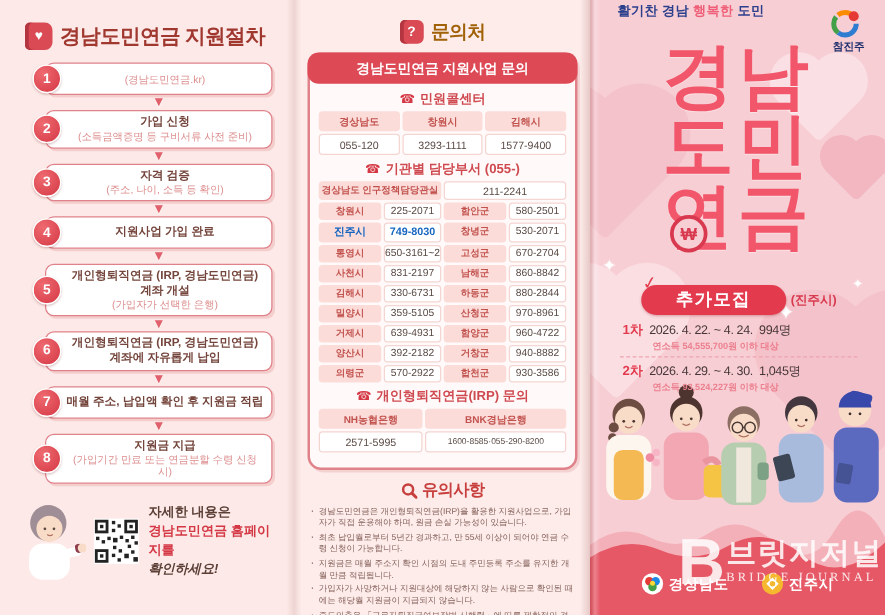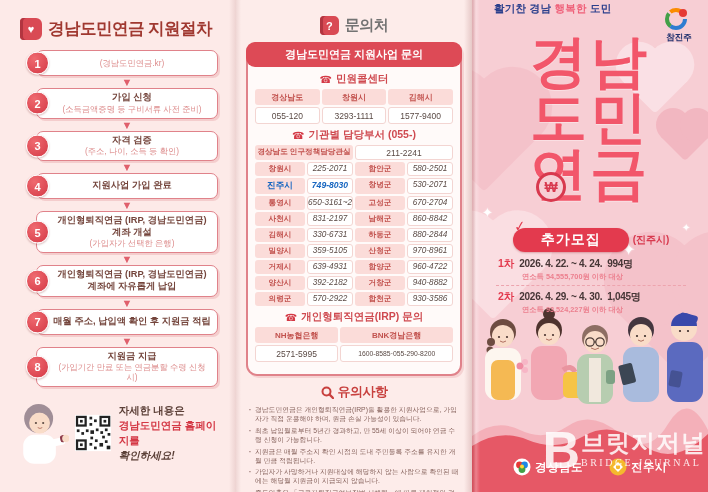--- a/index.html
+++ b/index.html
@@ -27,36 +27,36 @@
   .arrow{color:#e0606c;font-size:11px;line-height:10px;padding:1px 0;text-shadow:0 1px 0 rgba(255,255,255,.6);}
   .lp-footer{display:flex;align-items:center;gap:6px;margin:12px 0 0 2px;}
   .cta{margin-left:2px;}
   .cta1,.cta3{font-size:10.5px;font-weight:bold;color:#5c4038;line-height:1.45;}
   .cta2{font-size:10.5px;font-weight:bold;color:#d43845;line-height:1.45;}
   .cta3{font-style:italic;}
 
   
   .mp-header{display:flex;align-items:center;justify-content:center;gap:6px;margin:6px 0 7px;}
   .book-icon2{width:19px;height:19px;background:#d94a54;border-radius:4px 5px 5px 4px;color:#fff;font-size:11px;font-weight:bold;display:flex;align-items:center;justify-content:center;box-shadow:inset 3px 0 0 #b23540;}
-  .mp-header h2{margin:0;font-size:15px;font-weight:bold;color:#737373;letter-spacing:-0.5px;}
+  .mp-header h2{margin:0;font-size:15px;font-weight:bold;color:#a16207;letter-spacing:-0.5px;}
   .contact-box{border:2px solid #e0828a;border-radius:11px;background:#fffaf9;padding:0 7px 12px;box-shadow:2px 2px 0 rgba(224,130,138,.25);}
   .cb-title{margin:-2px -9px 5px;background:#dd4a56;color:#fff;font-size:11px;font-weight:bold;text-align:center;padding:5px 0;border-radius:9px;}
   .sec-title{display:flex;align-items:center;justify-content:center;gap:4px;color:#cf4a50;font-size:10.5px;font-weight:bold;margin:4px 0 3px;}
   .phone-icon{font-size:10px;color:#d43845;}
   .call-grid,.irp-grid{display:grid;gap:2px;}
   .call-grid{grid-template-columns:1fr 1fr 1fr;}
   .irp-grid{grid-template-columns:1fr 1.35fr;}
   .th{background:#fbdcd9;color:#c2524e;font-size:8px;font-weight:bold;text-align:center;border-radius:3px;padding:2.5px 0;}
   .td{background:#fff;border:1px solid #f3d5d2;color:#5a4a45;font-size:8.5px;text-align:center;border-radius:3px;padding:2.5px 0;}
   .td.small{font-size:6.8px;line-height:1.5;}
   .dept-grid{display:grid;grid-template-columns:50px 1fr 50px 1fr;gap:2px;margin-top:1px;}
   .dg-hn{grid-column:1/3;background:#fbdcd9;color:#c2524e;font-size:7.6px;font-weight:bold;text-align:center;border-radius:3px;padding:2px 0;}
   .dg-ht{grid-column:3/5;background:#fff;border:1px solid #f3d5d2;color:#5a4a45;font-size:8.5px;text-align:center;border-radius:3px;padding:1.5px 0;}
   .cn{background:#fbdcd9;color:#c2524e;font-size:7.6px;font-weight:bold;text-align:center;border-radius:3px;padding:2px 0;}
-  .ct{background:#fff;border:1px solid #f3d5d2;color:#5a4a45;font-size:8.2px;text-align:center;border-radius:3px;padding:1px 0;font-style:italic;}
+  .ct{background:#fff;border:1px solid #f3d5d2;color:#5a4a45;font-size:8.2px;text-align:center;border-radius:3px;padding:1px 0;}
   .jj{color:#1565c0 !important;font-weight:bold;font-size:8.6px;}
   .notice{margin-top:7px;padding:0 3px;}
   .notice-title{display:flex;align-items:center;justify-content:center;gap:4px;color:#c8403e;font-size:13px;font-weight:bold;margin-bottom:4px;letter-spacing:-0.5px;}
   .notice-item{font-size:6.8px;color:#86625c;line-height:1.34;margin-bottom:2.5px;padding-left:6px;position:relative;}
   .notice-item::before{content:"·";position:absolute;left:0;top:0;font-weight:bold;}
 
   
   .heart{position:absolute;transform:rotate(-45deg);border-radius:0 0 0 4px;}
   .heart::before,.heart::after{content:"";position:absolute;width:100%;height:100%;border-radius:50%;background:inherit;}
   .heart::before{top:-50%;left:0;}
@@ -70,21 +70,21 @@
   .big-title div{font-size:57px;line-height:0.98;font-weight:bold;color:#f2566a;letter-spacing:3px;text-shadow:0 1px 0 rgba(255,255,255,.35);}
   .won-badge{position:absolute;left:64px;top:172px;width:24px;height:24px;border-radius:50%;border:3px solid #d8394e;color:#d8394e;background:#f7ced4;font-size:14px;font-weight:bold;display:flex;align-items:center;justify-content:center;z-index:5;}
   .sparkle{position:absolute;color:#fff;z-index:6;font-weight:bold;text-shadow:0 0 2px rgba(255,255,255,.8);}
   .recruit{position:absolute;top:228px;left:24px;width:190px;z-index:6;}
   .recruit-head{display:flex;align-items:center;justify-content:center;gap:4px;margin-bottom:5px;position:relative;}
   .recruit-check{position:absolute;left:18px;top:-10px;color:#e33a4e;font-size:14px;font-weight:bold;transform:rotate(-8deg);}
   .recruit-label{background:#e33a4e;color:#fff;font-size:14px;font-weight:bold;padding:3px 28px;border-radius:13px;letter-spacing:1px;box-shadow:0 1px 2px rgba(150,30,40,.3);}
   .recruit-sub{color:#d8394e;font-size:10px;font-weight:bold;}
   .round{display:flex;align-items:baseline;gap:5px;margin:0 0 1px 2px;}
   .round-n{color:#e33a4e;font-size:10.5px;font-weight:bold;}
-  .round-d,.round-c{color:#463636;font-size:10px;font-weight:bold;letter-spacing:-0.3px;}
+  .round-d,.round-c{color:#463636;font-size:10px;font-weight:normal;letter-spacing:-0.3px;}
   .round-i{font-size:7.3px;color:#ec7f8e;font-weight:bold;margin:0 0 3px 26px;}
   .round-divider{border-top:1.5px dashed #eda4ae;margin:3px 0 4px;}
   .people{position:absolute;left:3px;top:300px;z-index:5;}
   .band{position:absolute;left:0;bottom:0;z-index:7;}
   .org-row{position:absolute;bottom:16px;left:0;width:100%;display:flex;justify-content:center;gap:26px;z-index:8;}
   .org{display:flex;align-items:center;gap:4px;}
   .org-label{color:#fff;font-size:11.5px;font-weight:bold;letter-spacing:0.5px;}
   .watermark{position:absolute;right:2px;bottom:20px;z-index:9;display:flex;align-items:flex-start;opacity:.85;pointer-events:none;}
   .wm-b{font-size:52px;line-height:44px;font-weight:bold;color:#fff;margin-right:1px;}
   .wm-col{display:flex;flex-direction:column;margin-top:2px;}

